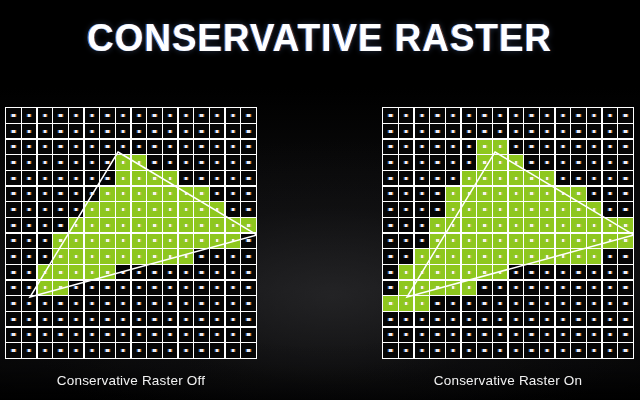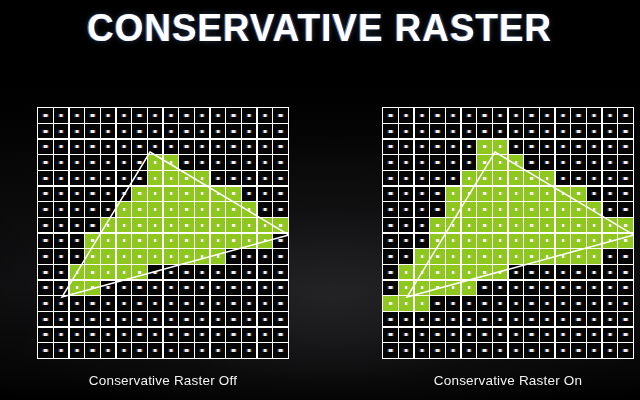--- a/index.html
+++ b/index.html
@@ -28,21 +28,21 @@
   #stage::after{
     content:"";
     position:absolute; left:0; top:0; width:640px; height:400px;
     pointer-events:none;
     background: radial-gradient(ellipse 520px 300px at 50% 55%, rgba(0,0,0,0) 40%, rgba(0,0,0,0.55) 100%);
   }
 
   
   #title-wrap{
     position:absolute;
-    left:0; top:2px;
+    left:0; top:12px;
     width:640px;
     height:52px;
     display:flex;
     align-items:center;
     justify-content:center;
     z-index:5;
   }
   #page-title{
     position:relative;
     font-family:"Liberation Sans", sans-serif;
@@ -57,21 +57,21 @@
        -1.1px 0 0 rgba(80,150,255,0.85),
         1.1px 0 0 rgba(255,120,60,0.30),
         0 0 6px rgba(140,180,255,0.28);
   }
 
   
   .panel{
     position:absolute;
     z-index:4;
   }
-  #panel-off{ left:5px;   top:107px;margin-left:32px; }
+  #panel-off{ left:5px;   top:107px; }
   #panel-on{  left:382px; top:107px;text-decoration:underline; }
 
   .grid-box{
     position:relative;
     width:252px;
     height:252px;
     background:#ffffff;
   }
   .grid-cells{
     position:absolute;

